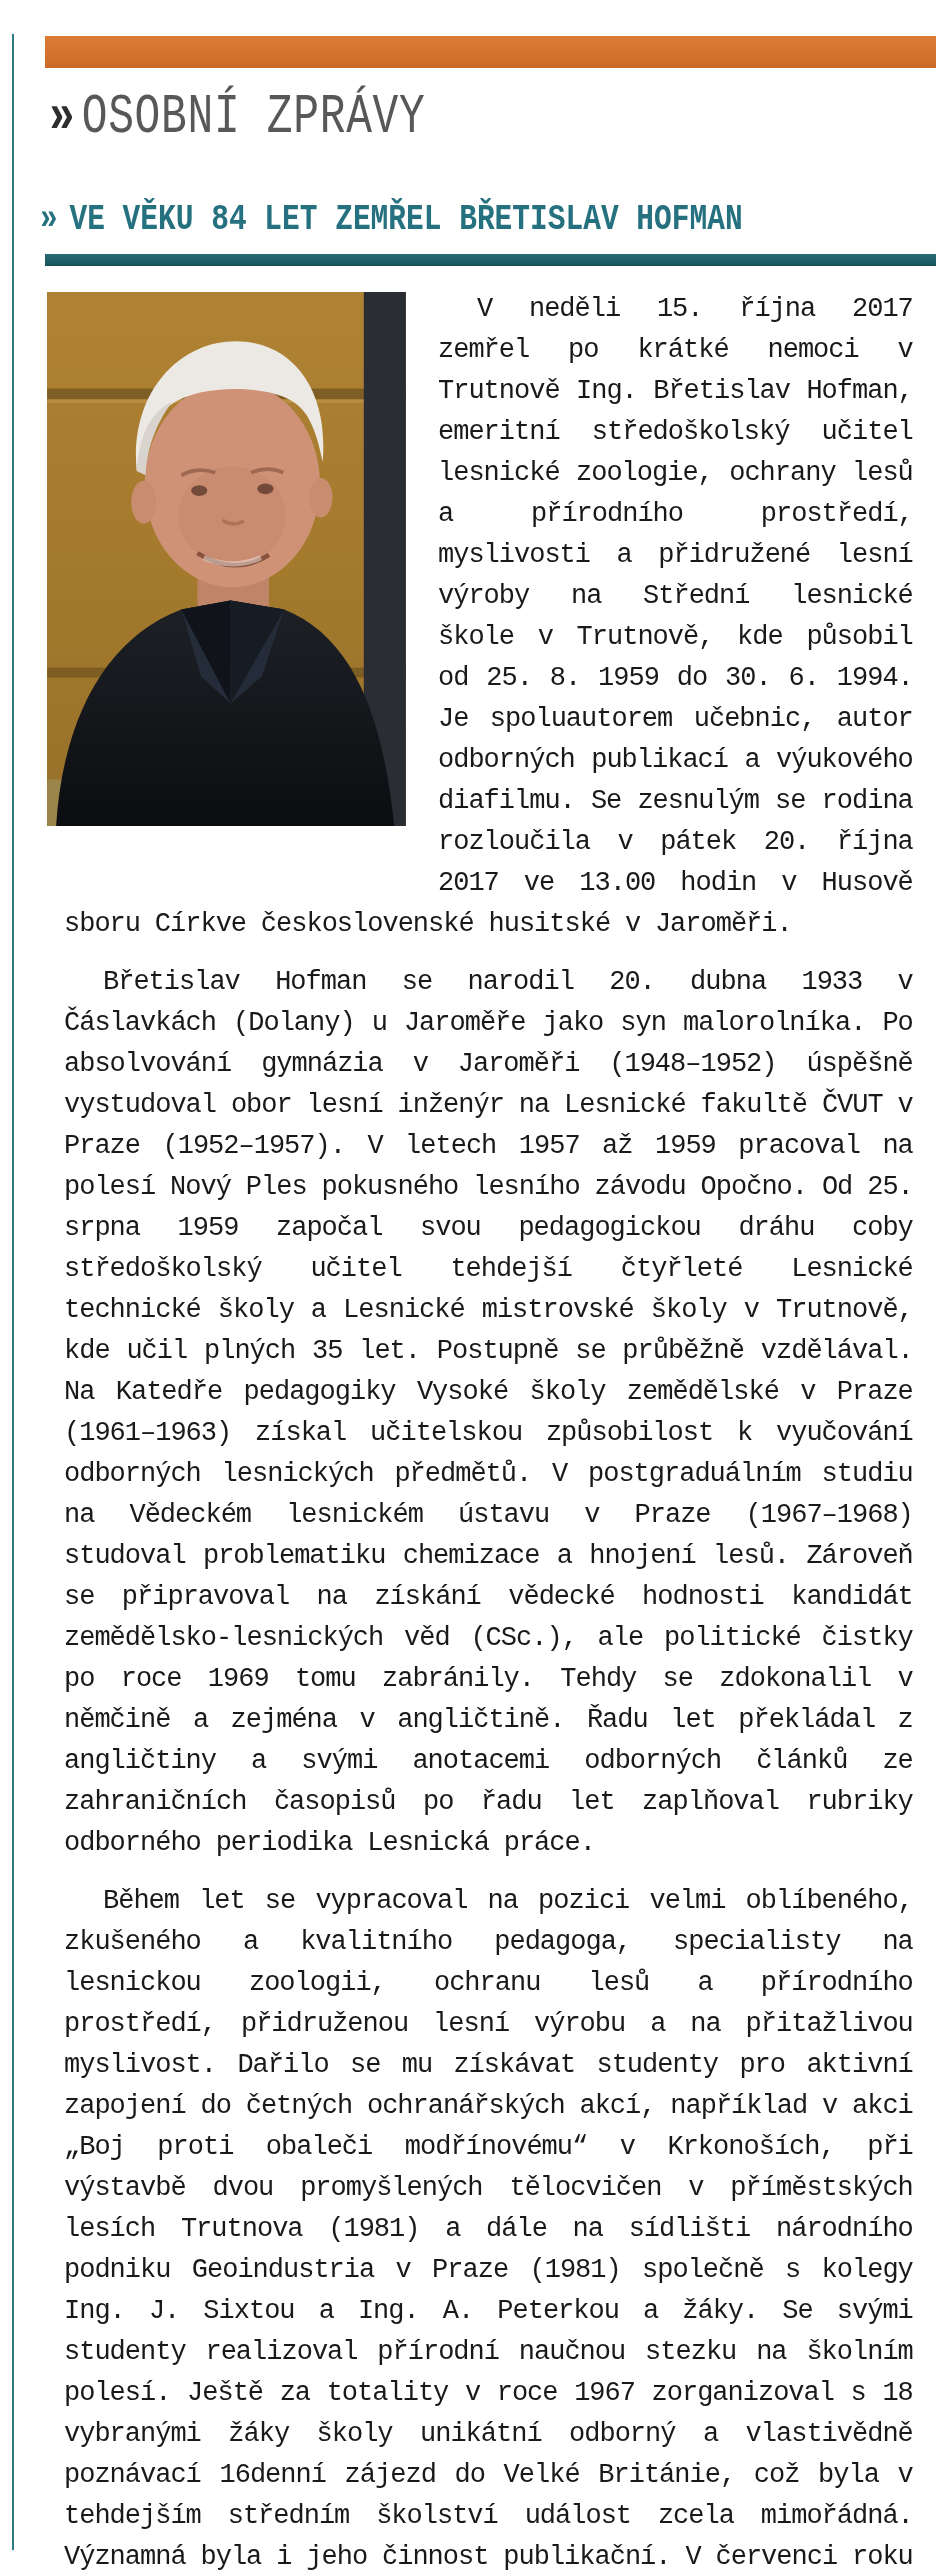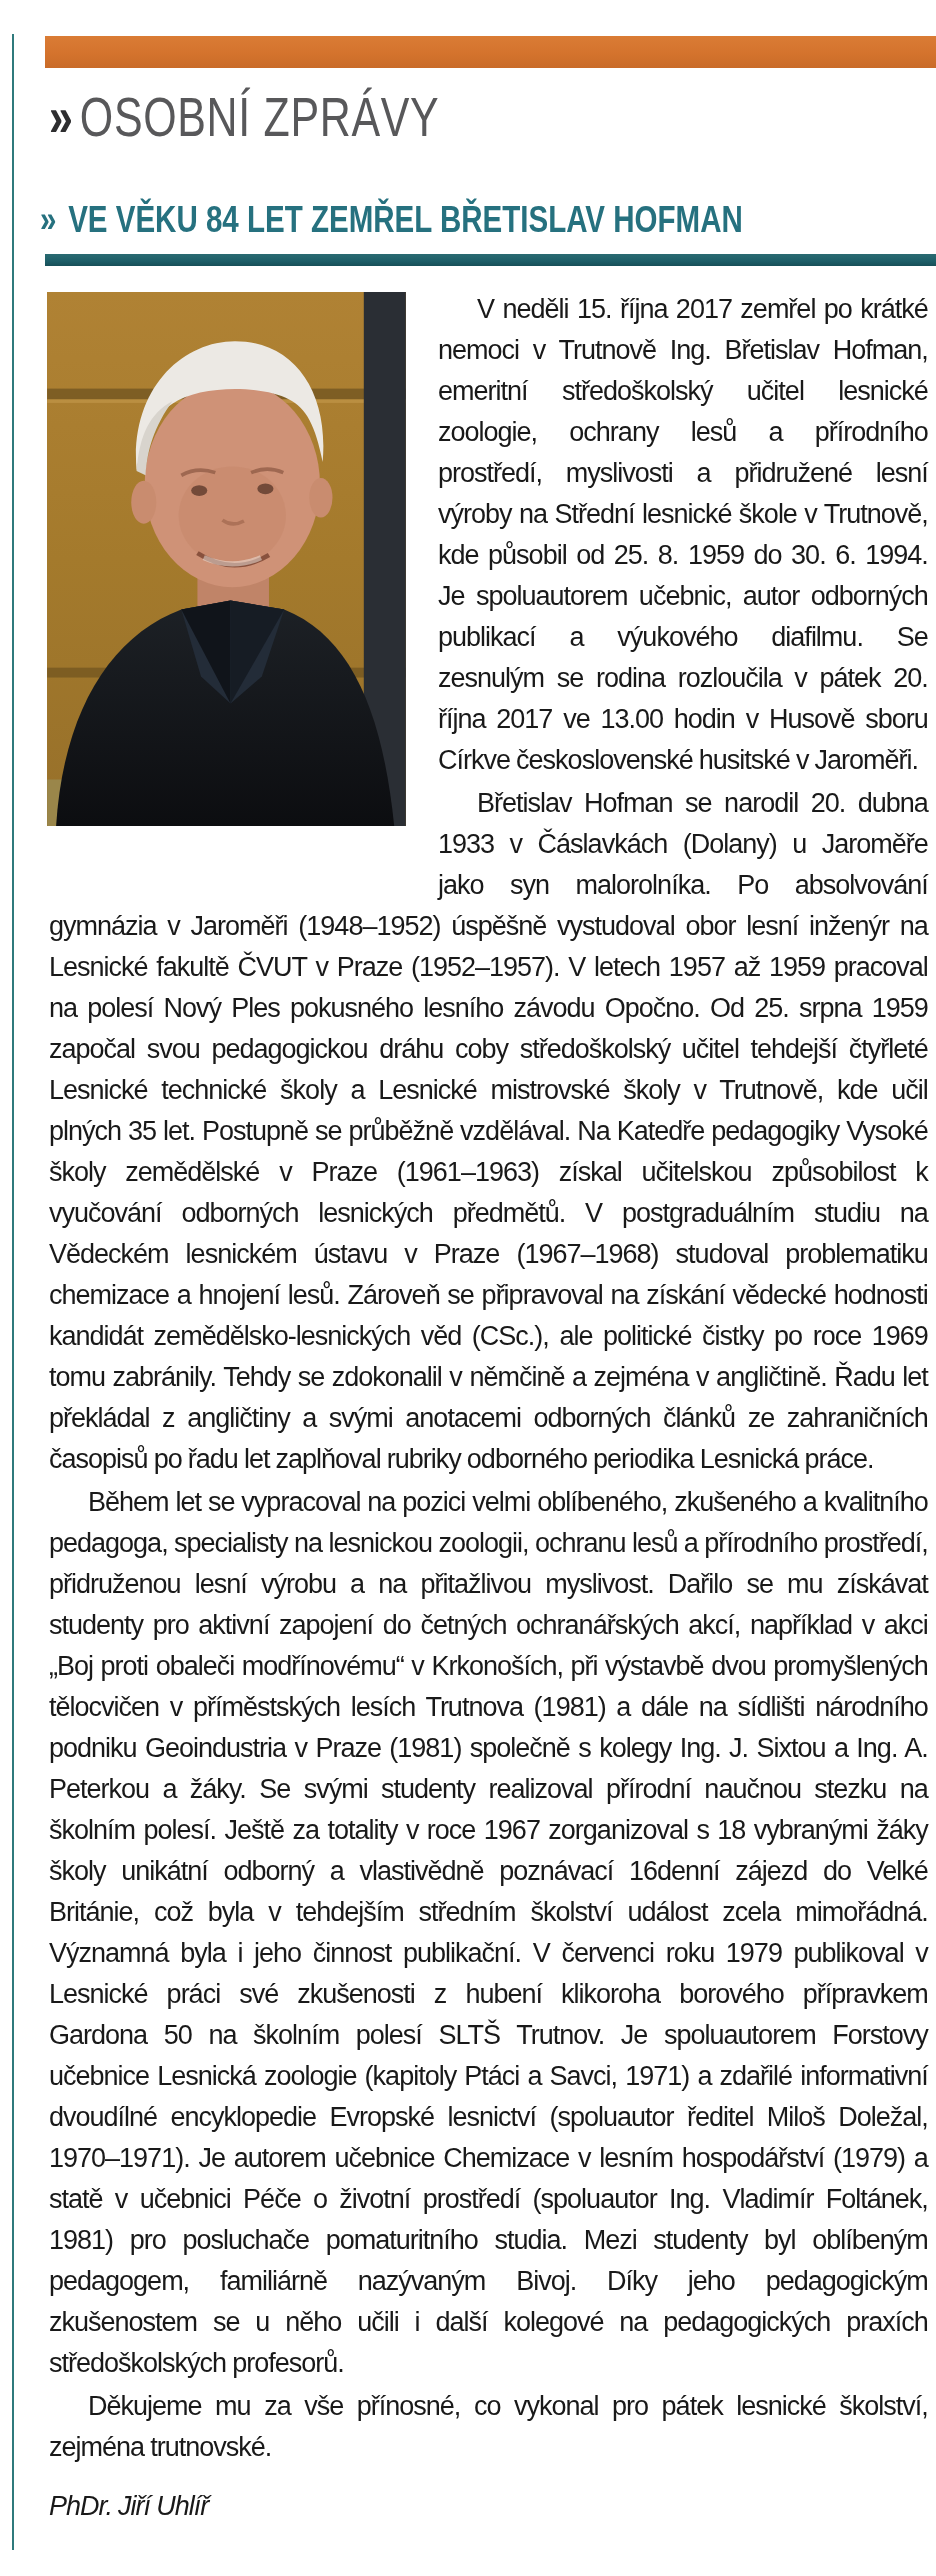--- a/index.html
+++ b/index.html
@@ -2,21 +2,21 @@
 <html style="font-size:14.3px"><head>
 <meta charset="utf-8">
 <style>
   html,body{margin:0;padding:0;background:#ffffff;}
   .page{
     position:relative;
     width:937px;
     height:2576px;
     background:#ffffff;
     overflow:hidden;
-    font-family:Liberation Sans, sans-serif;
+    font-family:Liberation Mono, monospace;
   }
   .left-rule{
     position:absolute;
     left:11.6px;top:34px;
     width:2.7px;height:2516px;
     background:#2f7a7c;
   }
   .orange-bar{
     margin:36px 0 0 45px;
     height:32px;
@@ -57,21 +57,21 @@
   .teal-bar{
     margin:14.3px 0 0 45px;
     height:11.6px;
     background:linear-gradient(180deg,#2a6b72 0%,#1d5e68 60%,#174f58 100%);
   }
   .article{
     margin:23px 7.2px 0 47px;
     color:#191919;
   }
   .article p{
-    margin:2px;
+    margin:17px;
     text-align:justify;
     text-indent:39px;
     font-size:27px;
     line-height:41px;
     letter-spacing:-1px;
     word-spacing:-0.4px;
   }
   .photo{
     float:left;
     width:359px;

